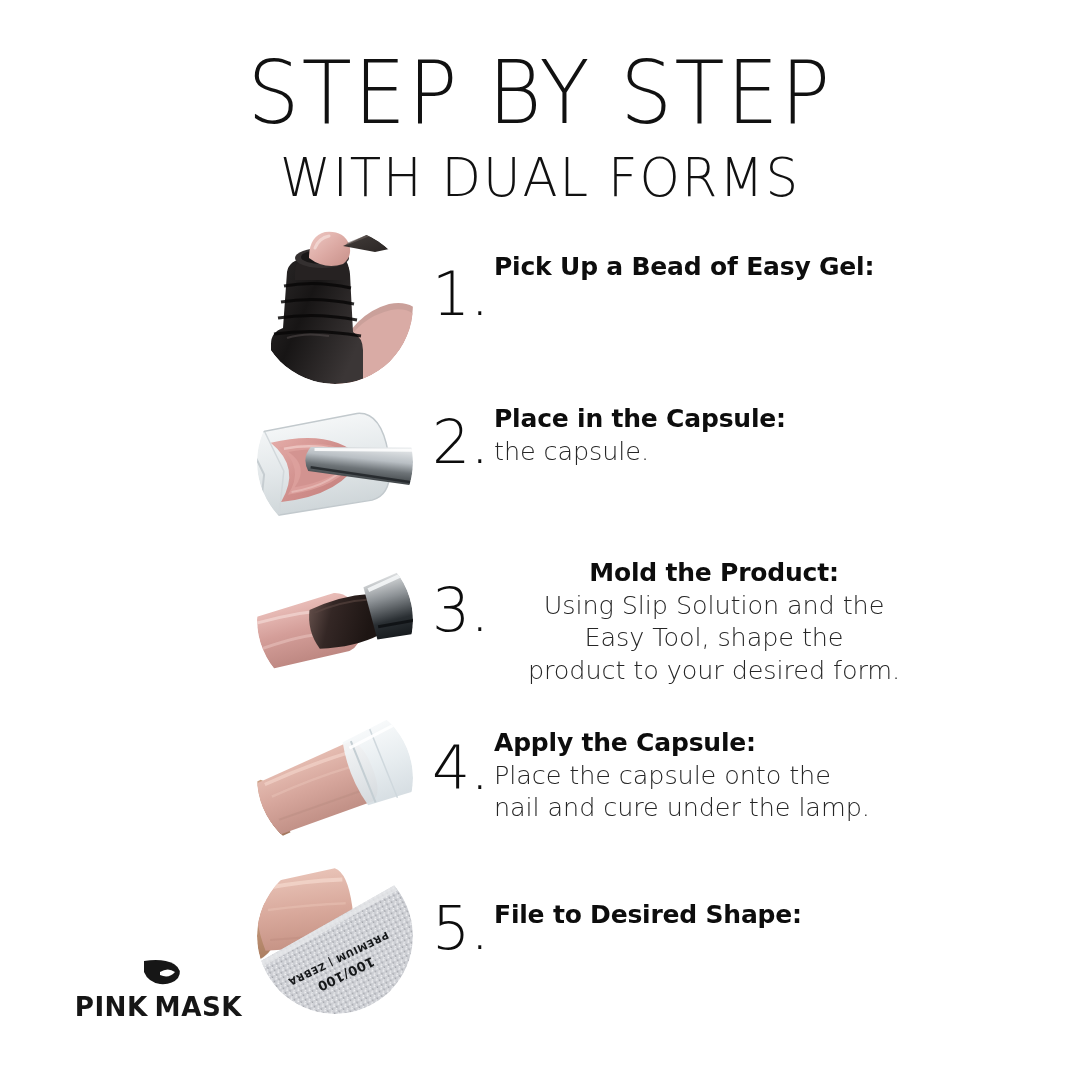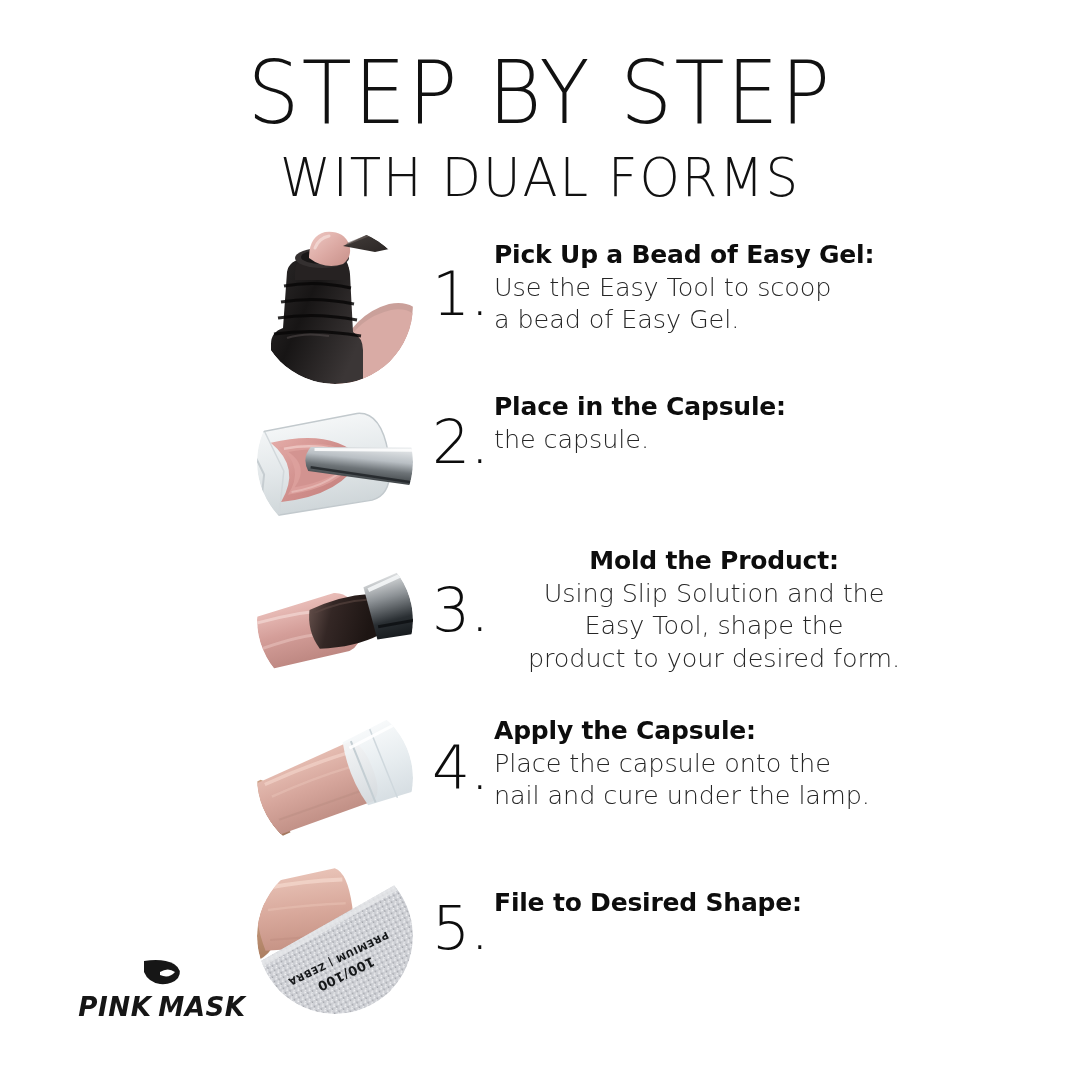--- a/index.html
+++ b/index.html
@@ -96,20 +96,21 @@
     line-height: 1;
     color: #0d0d0d;
     white-space: nowrap;
   }
 
   
   .textblock {
     position: absolute;
     left: 494px;
     width: 440px;
+    margin-top: 12px;
   }
   .step-title {
     margin: 0;
     font-family: "DejaVu Sans", sans-serif;
     font-weight: 700;
     font-size: 25px;
     line-height: 1.22;
     letter-spacing: -0.2px;
     color: #0d0d0d;
     white-space: nowrap;
@@ -142,22 +143,21 @@
   .step-3 .photo { top: -6px; }
   .step-4 .photo { top: -8px; }
   .step-5 .photo { top: -10px; }
 
   
   .logo {
     position: absolute;
     left: 72px;
     bottom: 58px;
     width: 180px;
-    text-align: center;
-    font-style: italic;
+    text-align: left;
   }
   .logo-mark { display: block; margin: 0 auto 5px; width: 42px; height: 28px; }
   .logo-text {
     font-family: "DejaVu Sans", sans-serif;
     font-weight: 700;
     font-size: 27px;
     letter-spacing: 0.5px;
     color: #161616;
     white-space: nowrap;
     transform: scaleX(0.97);
@@ -222,24 +222,20 @@
             <path d="M86 18 L120 2 L156 -2 L156 16 L118 24 Z" fill="url(#g1tool)"></path>
             <path d="M90 16 L120 4 L150 1" stroke="#6a615d" stroke-width="2" fill="none" opacity="0.6"></path>
 
             <path d="M30 110 Q48 104 72 108" stroke="#585050" stroke-width="2" fill="none" opacity="0.5"></path>
           </g>
         </svg>
       </div>
       <div class="num">1.</div>
       <div class="textblock">
         <p class="step-title">Pick Up a Bead of Easy Gel:</p>
-        <p class="step-body">
-          <span>Use the Easy Tool to scoop</span>
-          <span>a bead of Easy Gel.</span>
-        </p>
       </div>
     </div>
 
     <div class="step step-2">
       <div class="photo">
         <svg viewBox="0 0 156 156" xmlns="http://www.w3.org/2000/svg" aria-hidden="true">
           <defs>
             <clipPath id="c2">
                 <circle cx="78" cy="78" r="78"></circle>
               </clipPath>

